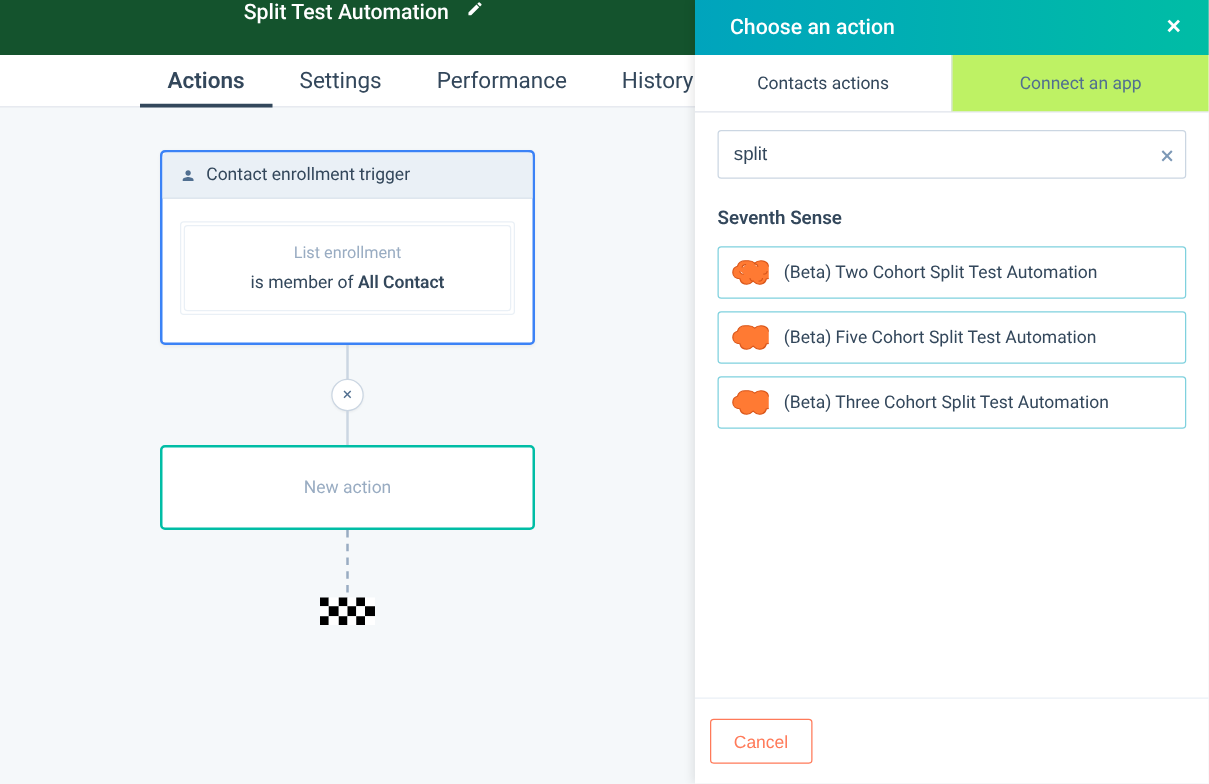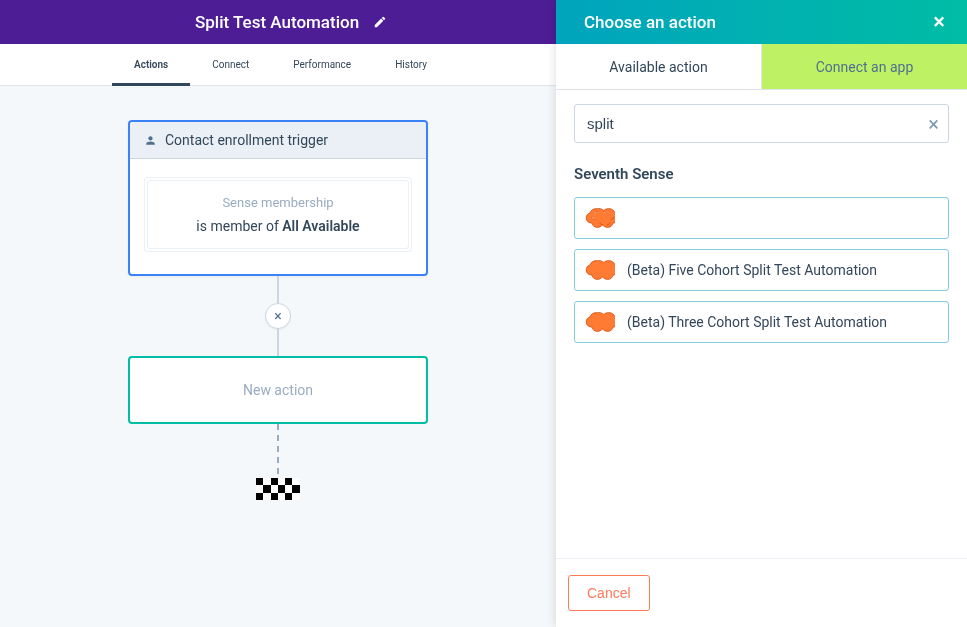--- a/index.html
+++ b/index.html
@@ -7,24 +7,23 @@
       font-family: -apple-system, BlinkMacSystemFont, "Segoe UI", Roboto, sans-serif;
       background: #f5f8fa;
       width: 967px;
       height: 627px;
       overflow: hidden;
       position: relative;
     }
 
     
     .top-header {
-      background: #4c1d95;
+      background: #14532d;
       height: 44px;
       display: flex;
-      align-items: center;
       padding-left: 195px;
       color: #fff;
     }
     .workflow-title {
       font-size: 17px;
       font-weight: 500;
       margin-right: 14px;
     }
     .edit-icon {
       width: 14px;
@@ -39,21 +38,21 @@
       height: 42px;
       display: flex;
       align-items: stretch;
       padding-left: 112px;
       border-bottom: 1px solid #dfe3eb;
     }
     .nav-tab {
       display: flex;
       align-items: center;
       padding: 0 22px;
-      font-size: 10px;
+      font-size: 18px;
       color: #33475b;
       cursor: pointer;
       position: relative;
       text-align: right;
     }
     .nav-tab.active {
       font-weight: 600;
     }
     .nav-tab.active::after {
       content: "";
@@ -298,39 +297,39 @@
 
 <div class="top-header">
   <span class="workflow-title">Split Test Automation</span>
   <svg class="edit-icon" viewBox="0 0 24 24">
       <path d="M3 17.25V21h3.75l11-11.04-3.75-3.75L3 17.25zM20.71 7.04a1 1 0 0 0 0-1.41l-2.34-2.34a1 1 0 0 0-1.41 0l-1.83 1.83 3.75 3.75 1.83-1.83z"></path>
     </svg>
 </div>
 
 <div class="nav-tabs">
   <div class="nav-tab active">Actions</div>
-  <div class="nav-tab">Connect</div>
+  <div class="nav-tab">Settings</div>
   <div class="nav-tab">Performance</div>
   <div class="nav-tab">History</div>
 </div>
 
 <div class="canvas">
   <div class="trigger-card">
     <div class="trigger-header">
       <svg viewBox="0 0 24 24">
           <path d="M12 12c2.2 0 4-1.8 4-4s-1.8-4-4-4-4 1.8-4 4 1.8 4 4 4zm0 2c-2.67 0-8 1.34-8 4v2h16v-2c0-2.66-5.33-4-8-4z"></path>
         </svg>
       <span>Contact enrollment trigger</span>
     </div>
     <div class="trigger-body">
       <div class="trigger-inner">
           <div class="trigger-inner2">
-        <div class="trigger-label">Sense membership</div>
+        <div class="trigger-label">List enrollment</div>
         <div class="trigger-desc">
-          <span>is member of </span><b>All Available</b>
+          <span>is member of </span><b>All Contact</b>
         </div>
       </div>
         </div>
     </div>
   </div>
 
   <div class="connector"></div>
   <div class="close-bubble">×</div>
   <div class="connector"></div>
 
@@ -343,34 +342,35 @@
     <div class="row"><span class="sq b"></span><span class="sq w"></span><span class="sq b"></span><span class="sq w"></span><span class="sq b"></span><span class="sq w"></span></div>
   </div>
 </div>
 
 <div class="side-panel">
   <div class="panel-header">
     <span>Choose an action</span>
     <span class="close-x">×</span>
   </div>
   <div class="panel-tabs">
-    <div class="panel-tab">Available action</div>
+    <div class="panel-tab">Contacts actions</div>
     <div class="panel-tab inactive">Connect an app</div>
   </div>
   <div class="panel-body">
     <div class="search-box">
       <input type="text" value="split" style="">
       <span class="clear-x">×</span>
     </div>
     <div class="section-heading">Seventh Sense</div>
 
     <div class="action-item">
       <svg class="brain-icon" viewBox="0 0 48 36">
           <path fill="#ff7a33" d="M18 3c-5 0-9 3-10 7-4 1-6 4-6 8 0 5 4 8 9 8 1 4 4 7 9 7 3 0 6-2 8-4 2 2 5 4 8 4 5 0 8-3 9-7 5 0 9-3 9-8 0-4-2-7-6-8-1-4-5-7-10-7-3 0-6 1-8 3-2-2-5-3-8-3-1 0-3 0-4 0z M14 12c0-2 2-4 5-4m10-1c3 0 5 2 5 4m-18 9c-3 0-5-1-5-4m30 4c3 0 5-1 5-4m-22 9c0 2 2 4 5 4m6 0c3 0 5-2 5-4" stroke="#d9561a" stroke-width="1.5"></path>
         </svg>
+      <span>(Beta) Two Cohort Split Test Automation</span>
     </div>
     <div class="action-item">
       <svg class="brain-icon" viewBox="0 0 48 36">
           <path fill="#ff7a33" d="M18 3c-5 0-9 3-10 7-4 1-6 4-6 8 0 5 4 8 9 8 1 4 4 7 9 7 3 0 6-2 8-4 2 2 5 4 8 4 5 0 8-3 9-7 5 0 9-3 9-8 0-4-2-7-6-8-1-4-5-7-10-7-3 0-6 1-8 3-2-2-5-3-8-3-1 0-3 0-4 0z" stroke="#d9561a" stroke-width="1.5"></path>
         </svg>
       <span>(Beta) Five Cohort Split Test Automation</span>
     </div>
     <div class="action-item">
       <svg class="brain-icon" viewBox="0 0 48 36">
           <path fill="#ff7a33" d="M18 3c-5 0-9 3-10 7-4 1-6 4-6 8 0 5 4 8 9 8 1 4 4 7 9 7 3 0 6-2 8-4 2 2 5 4 8 4 5 0 8-3 9-7 5 0 9-3 9-8 0-4-2-7-6-8-1-4-5-7-10-7-3 0-6 1-8 3-2-2-5-3-8-3-1 0-3 0-4 0z" stroke="#d9561a" stroke-width="1.5"></path>

